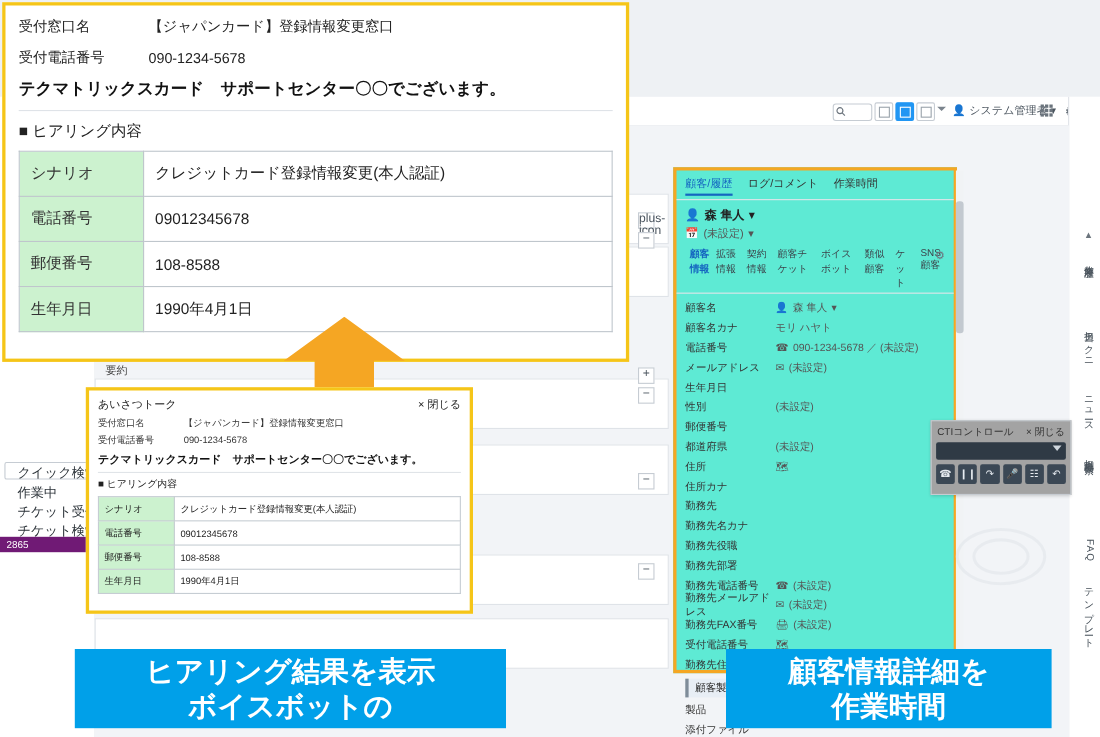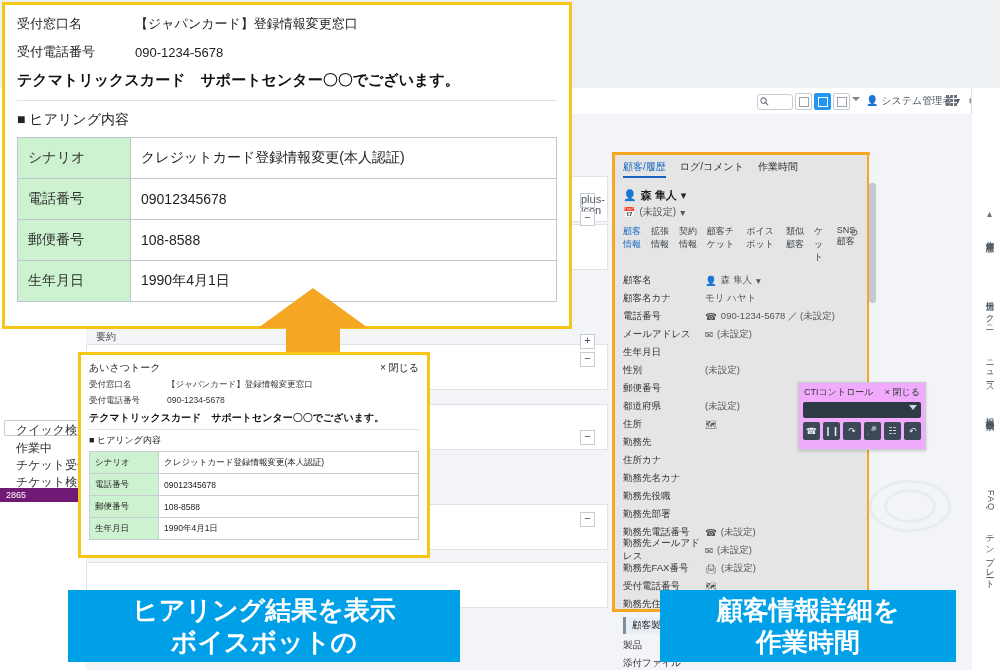--- a/index.html
+++ b/index.html
@@ -41,38 +41,38 @@
   .rail-active{position:absolute;left:0;width:86px;height:14px;background:#701a75;color:#fff;font-size:9px;line-height:14px;padding-left:6px;box-sizing:border-box;}
 
   
   .rail-v{position:absolute;right:4px;writing-mode:vertical-rl;font-size:9px;color:#47515a;letter-spacing:1px;}
   .rail-chevron{position:absolute;right:8px;top:120px;color:#6b747d;font-size:10px;}
 
   
   .center-pane{position:absolute;background:#fff;border:1px solid #dfe3e8;}
 
   
-  #customer-panel{position:absolute;left:612px;top:152px;width:258px;height:460px;background:#e5e5e5;border:3px solid #f5a623;box-sizing:border-box;}
+  #customer-panel{position:absolute;left:612px;top:152px;width:258px;height:460px;background:#5eead4;border:3px solid #f5a623;box-sizing:border-box;}
   #customer-panel .cp-tabs{display:flex;gap:14px;padding:5px 8px 3px;font-size:10px;color:#333;border-bottom:1px solid #e2e6ea;}
   #customer-panel .cp-tabs .on{color:#1565c0;border-bottom:2px solid #1565c0;padding-bottom:2px;}
   .cp-name{padding:6px 8px 0;font-size:11px;font-weight:bold;color:#222;display:flex;align-items:center;gap:4px;}
   .cp-sub{padding:2px 8px 4px;font-size:10px;color:#555;display:flex;align-items:center;gap:4px;}
   .cp-subtabs{display:flex;gap:6px;padding:2px 8px;font-size:9px;color:#3b4249;border-bottom:1px solid #e2e6ea;flex-wrap:nowrap;overflow:hidden;}
-  .cp-subtabs .on{color:#1565c0;font-weight:normal;}
+  .cp-subtabs .on{color:#1565c0;font-weight:bold;text-align:right;}
   .cp-gear{position:absolute;right:8px;top:72px;color:#6b747d;font-size:10px;}
   .cp-rows{padding:4px 0 0 0;}
   .cp-row{display:flex;align-items:center;height:18px;font-size:9.5px;padding:0 8px;}
   .cp-label{width:82px;color:#333;flex:none;}
   .cp-val{color:#555;display:flex;align-items:center;gap:4px;}
   .cp-section{margin:4px 8px 0;background:#e8eef5;border-left:3px solid #7f8c99;font-size:9.5px;padding:2px 6px;color:#222;}
   .cp-scroll{position:absolute;right:-9px;top:0;width:7px;height:454px;background:#f1f3f5;}
   .cp-scroll i{position:absolute;left:0;top:28px;width:7px;height:120px;background:#c3c9d0;border-radius:3px;}
 
   
-  #cti-control{position:absolute;left:798px;top:382px;width:126px;height:66px;background:#f0abfc;border:1px solid #c7ccd2;box-shadow:0 1px 3px rgba(0,0,0,.18);}
+  #cti-control{position:absolute;left:846px;top:382px;width:126px;height:66px;background:#a3a3a3;border:1px solid #c7ccd2;box-shadow:0 1px 3px rgba(0,0,0,.18);}
   #cti-control .cti-head{display:flex;justify-content:space-between;align-items:center;font-size:9px;padding:3px 5px;color:#333;}
   #cti-control .cti-screen{margin:0 4px;height:16px;background:#2f3a45;border-radius:2px;position:relative;}
   #cti-control .cti-screen .cv{position:absolute;right:4px;top:3px;width:0;height:0;border-left:4px solid transparent;border-right:4px solid transparent;border-top:5px solid #cfd6dd;}
   #cti-control .cti-btns{display:flex;gap:3px;margin:4px 4px 0;}
   #cti-control .cti-btn{flex:1;height:18px;background:#3b4855;border-radius:2px;color:#e7ecf1;font-size:9px;display:flex;align-items:center;justify-content:center;}
 
   
   .watermark{position:absolute;left:862px;top:470px;width:96px;height:72px;opacity:.5;}
 
   
@@ -271,25 +271,25 @@
         <span class="cp-val">(未設定)</span>
       </div>
     <div class="cp-row">
         <span class="cp-label">住所</span>
         <span class="cp-val">
           <span>🗺</span>
           <span></span>
         </span>
       </div>
     <div class="cp-row">
+        <span class="cp-label">住所カナ</span>
+        <span class="cp-val"></span>
+      </div>
+    <div class="cp-row">
         <span class="cp-label">勤務先</span>
-        <span class="cp-val"></span>
-      </div>
-    <div class="cp-row">
-        <span class="cp-label">住所カナ</span>
         <span class="cp-val"></span>
       </div>
     <div class="cp-row">
         <span class="cp-label">勤務先名カナ</span>
         <span class="cp-val"></span>
       </div>
     <div class="cp-row">
         <span class="cp-label">勤務先役職</span>
         <span class="cp-val"></span>
       </div>

